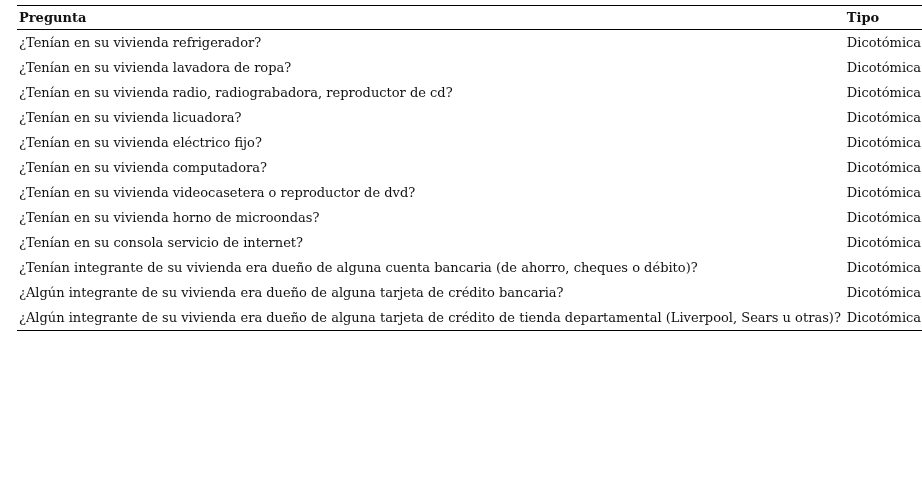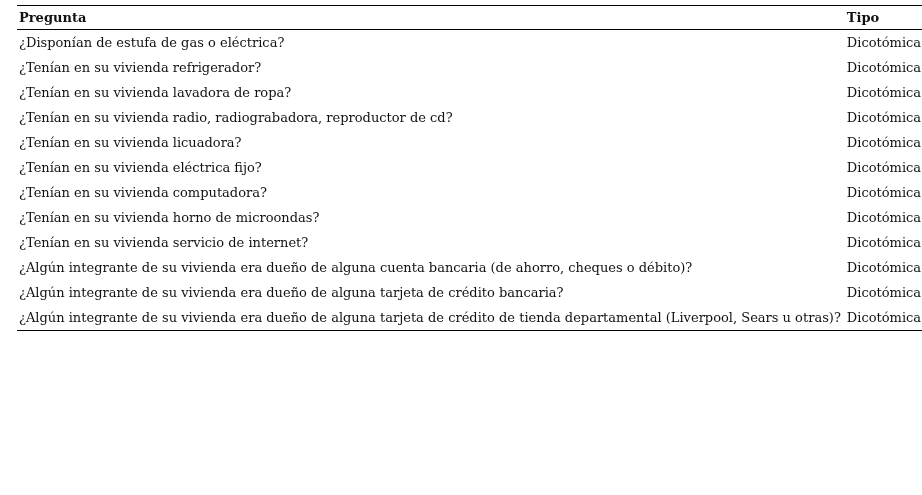--- a/index.html
+++ b/index.html
@@ -22,66 +22,66 @@
 <table>
   <thead>
     <tr>
       <th class="q">Pregunta</th>
       <th class="gap"></th>
       <th class="t">Tipo</th>
     </tr>
   </thead>
   <tbody id="rows">
       <tr>
-        <td class="q">¿Disponían de estufa de gas o eléctrica?</td>
-        <td class="gap"></td>
-        <td class="t">Dicotómica</td>
-      </tr>
-      <tr>
         <td class="q">¿Tenían en su vivienda refrigerador?</td>
         <td class="gap"></td>
         <td class="t">Dicotómica</td>
       </tr>
       <tr>
         <td class="q">¿Tenían en su vivienda lavadora de ropa?</td>
         <td class="gap"></td>
         <td class="t">Dicotómica</td>
       </tr>
       <tr>
         <td class="q">¿Tenían en su vivienda radio, radiograbadora, reproductor de cd?</td>
         <td class="gap"></td>
         <td class="t">Dicotómica</td>
       </tr>
       <tr>
         <td class="q">¿Tenían en su vivienda licuadora?</td>
         <td class="gap"></td>
         <td class="t">Dicotómica</td>
       </tr>
       <tr>
-        <td class="q">¿Tenían en su vivienda eléctrica fijo?</td>
+        <td class="q">¿Tenían en su vivienda eléctrico fijo?</td>
         <td class="gap"></td>
         <td class="t">Dicotómica</td>
       </tr>
       <tr>
         <td class="q">¿Tenían en su vivienda computadora?</td>
         <td class="gap"></td>
         <td class="t">Dicotómica</td>
       </tr>
       <tr>
+        <td class="q">¿Tenían en su vivienda videocasetera o reproductor de dvd?</td>
+        <td class="gap"></td>
+        <td class="t">Dicotómica</td>
+      </tr>
+      <tr>
         <td class="q">¿Tenían en su vivienda horno de microondas?</td>
         <td class="gap"></td>
         <td class="t">Dicotómica</td>
       </tr>
       <tr>
-        <td class="q">¿Tenían en su vivienda servicio de internet?</td>
+        <td class="q">¿Tenían en su consola servicio de internet?</td>
         <td class="gap"></td>
         <td class="t">Dicotómica</td>
       </tr>
       <tr>
-        <td class="q">¿Algún integrante de su vivienda era dueño de alguna cuenta bancaria (de ahorro, cheques o débito)?</td>
+        <td class="q">¿Tenían integrante de su vivienda era dueño de alguna cuenta bancaria (de ahorro, cheques o débito)?</td>
         <td class="gap"></td>
         <td class="t">Dicotómica</td>
       </tr>
       <tr>
         <td class="q">¿Algún integrante de su vivienda era dueño de alguna tarjeta de crédito bancaria?</td>
         <td class="gap"></td>
         <td class="t">Dicotómica</td>
       </tr>
       <tr class="last">
         <td class="q">¿Algún integrante de su vivienda era dueño de alguna tarjeta de crédito de tienda departamental (Liverpool, Sears u otras)?</td>

